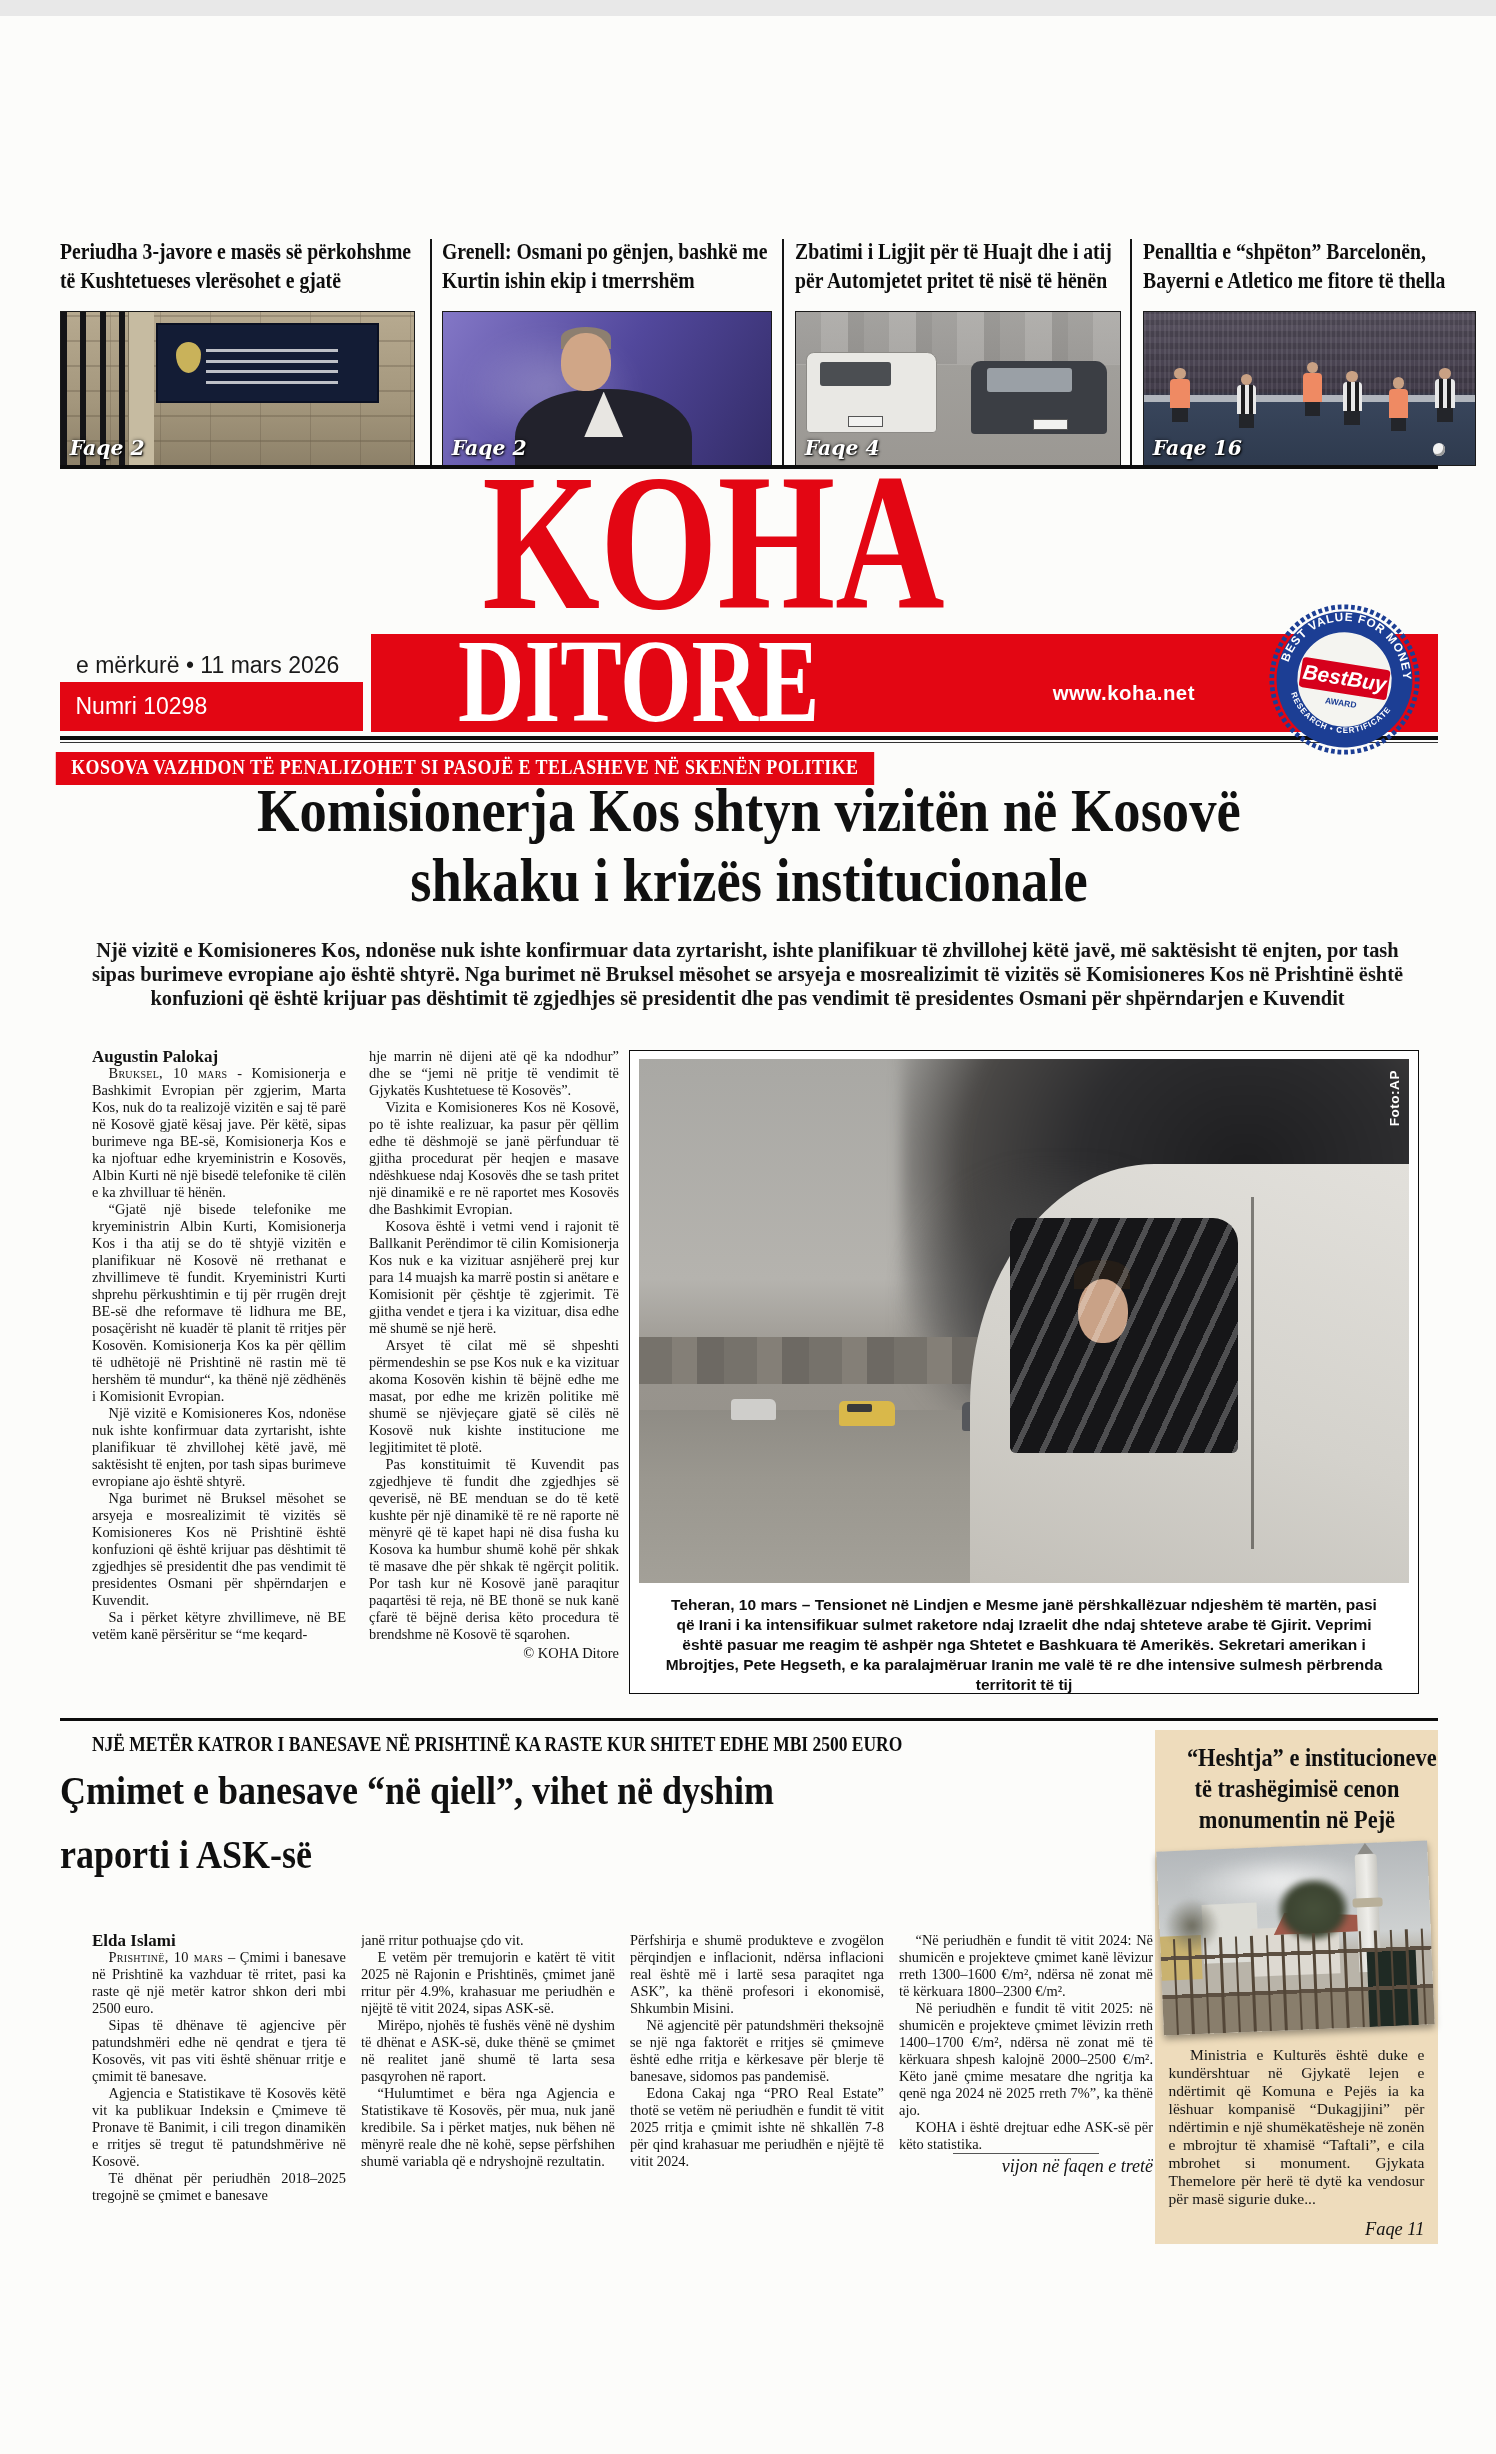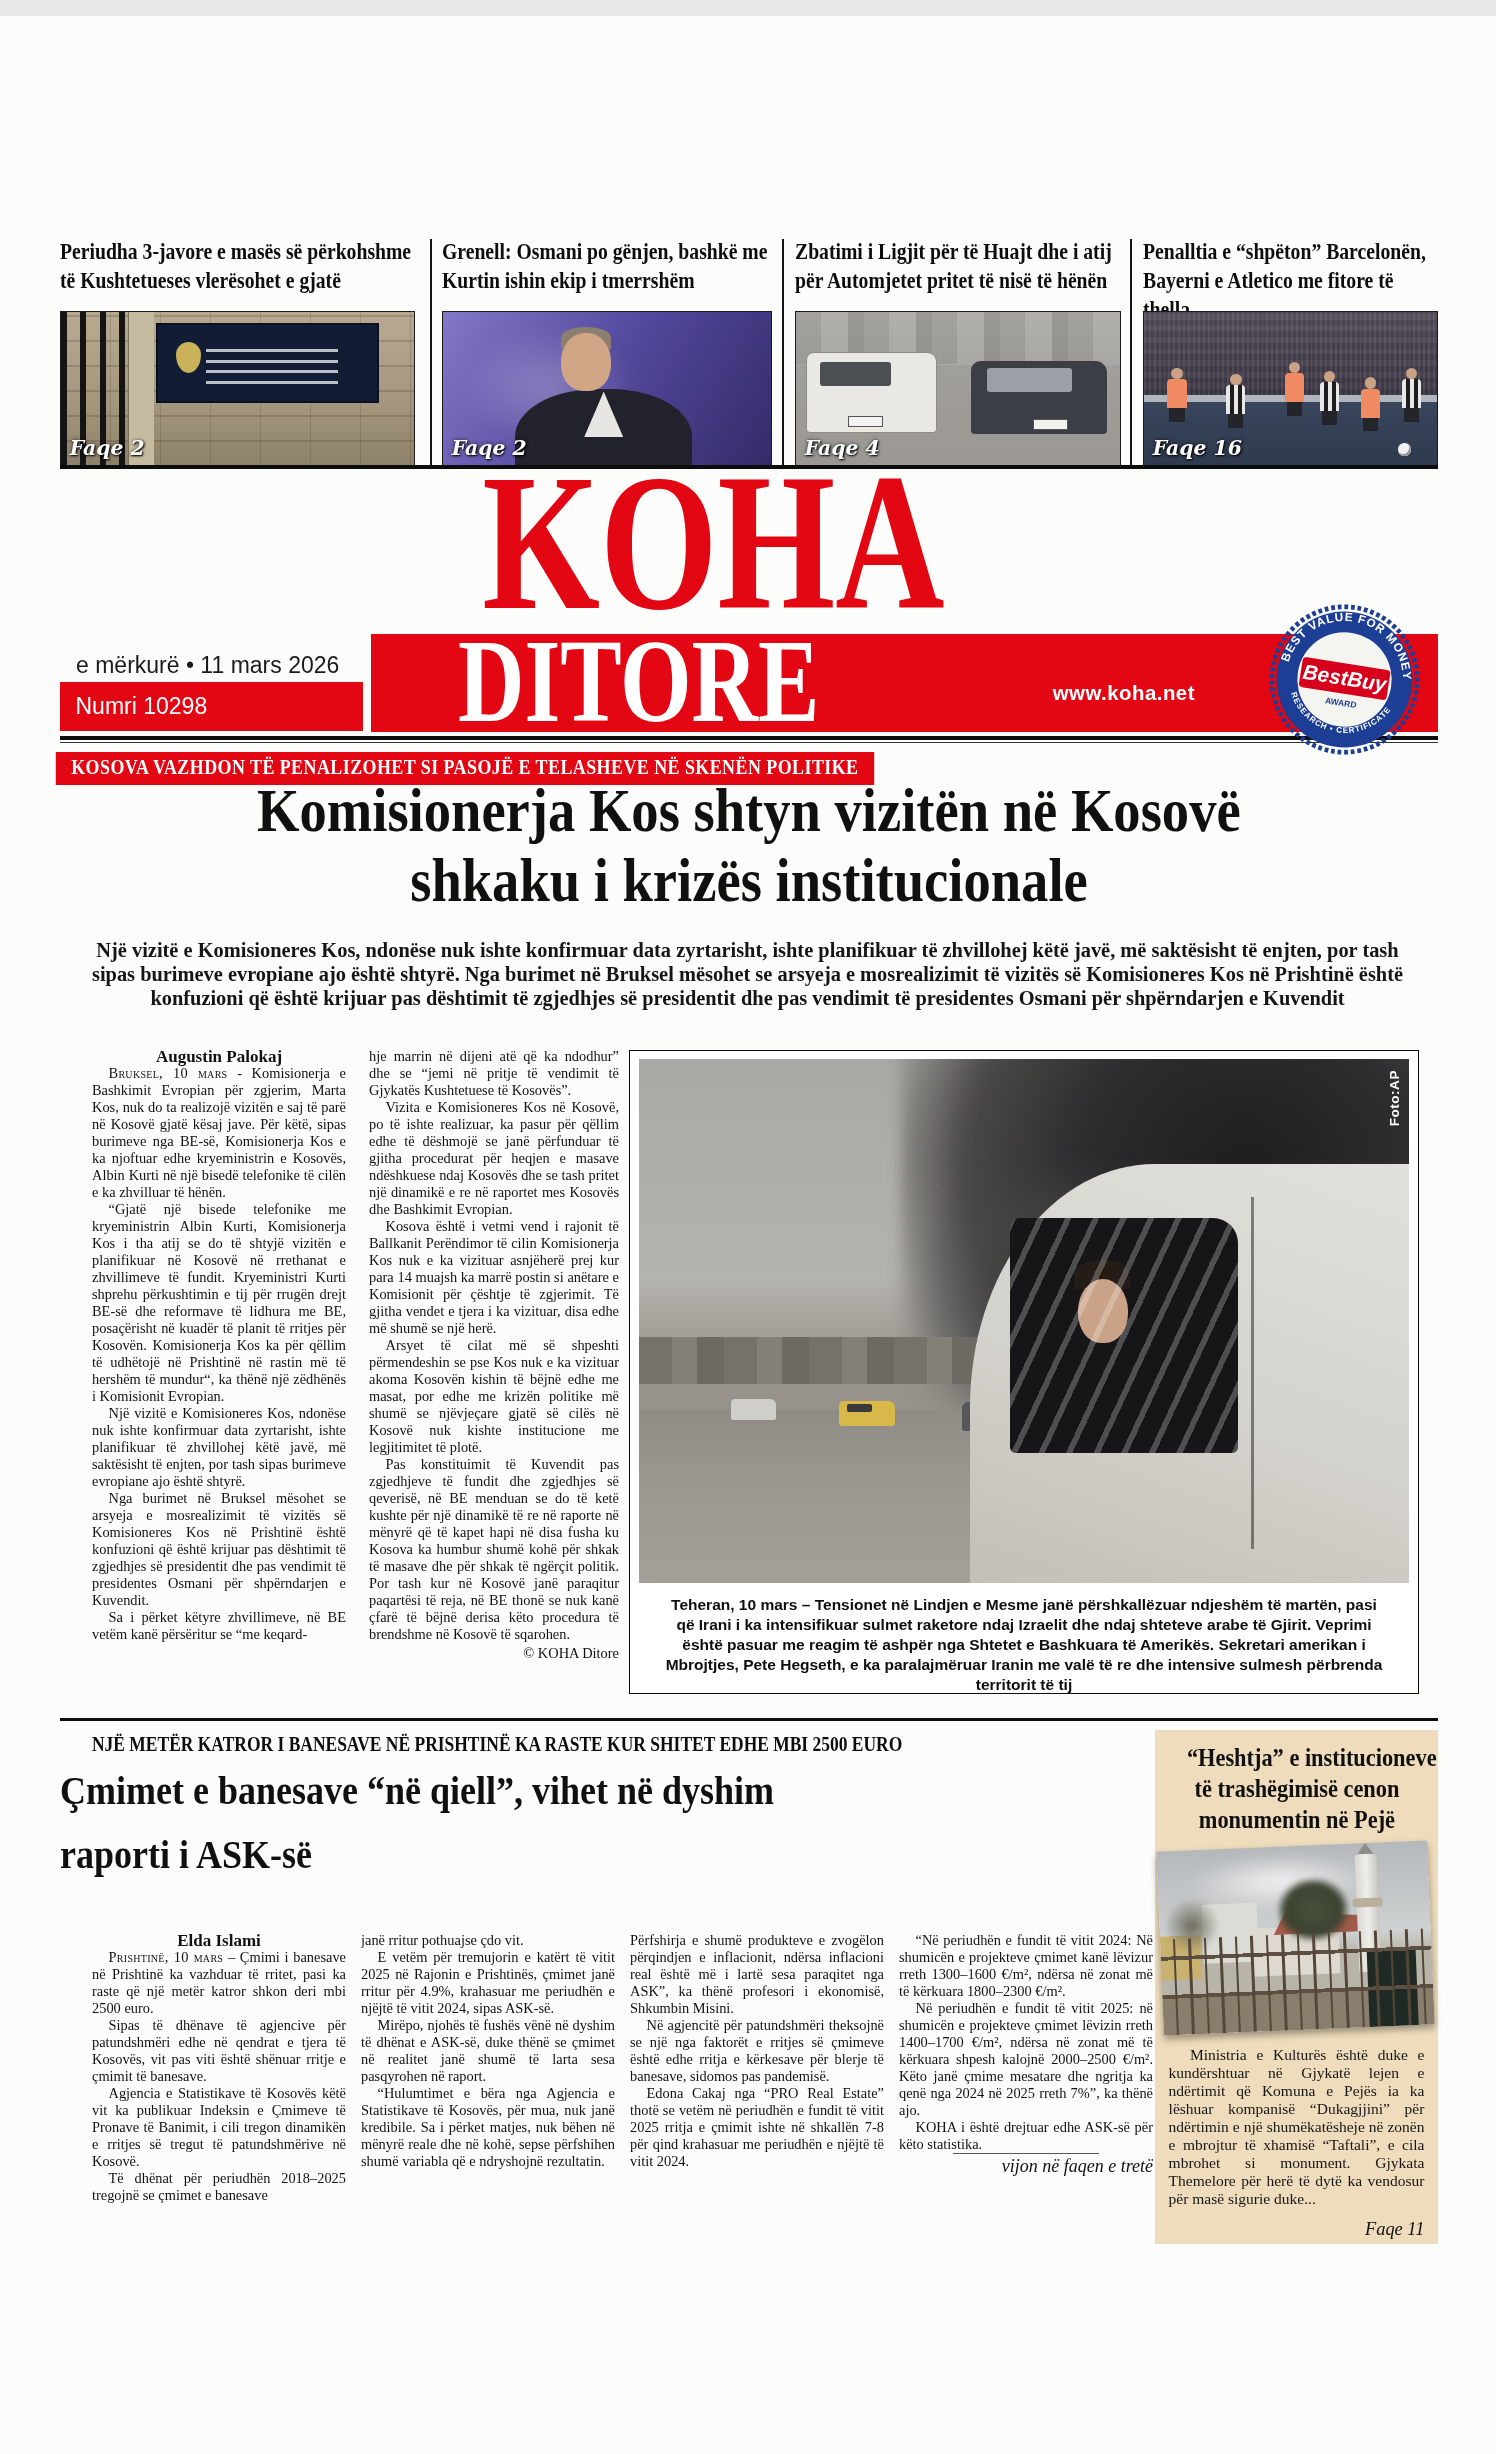--- a/index.html
+++ b/index.html
@@ -37,21 +37,21 @@
   .kicker-red{display:inline-block;transform:scaleX(.88);background:#e30613;color:#fff;font-weight:700;
         font-size:20.4px;padding:3.9px 17.5px 5.8px;letter-spacing:0.5px;white-space:nowrap;}
   .hl-main{position:absolute;left:60px;top:759px;width:1378px;text-align:center;font-weight:700;
         color:#101010;font-size:62px;line-height:70px;}
   .hl-main .sqz{transform:scaleX(.88);}
   .deck{position:absolute;left:82px;top:922px;width:1331px;text-align:center;font-weight:700;
         font-size:20.4px;line-height:24px;color:#151515;}
   .col{position:absolute;top:1032px;height:656px;overflow:hidden;font-size:14.4px;line-height:17px;text-align:justify;}
   .col p{margin:0;text-indent:16.5px;}
   .col p.nind{text-indent:0;}
-  .byline{text-align:center;font-weight:700;font-size:17px;margin:1.9px 0 13.6px;text-indent:0 !important;}
+  .byline{text-align:left;font-weight:700;font-size:17px;margin:1.9px 0 13.6px;text-indent:0 !important;}
   .smallcaps{font-variant:small-caps;letter-spacing:0.3px;}
   .credit{text-align:right;text-indent:0 !important;margin-top:1.9px !important;}
   
   .photo-box{position:absolute;left:629px;top:1034px;width:790px;height:644px;border:1.9px solid #0d0d0d;
         background:#fff;padding:7.8px 8.7px;box-sizing:border-box;}
   .mp{position:relative;width:100%;height:524px;overflow:hidden;background:linear-gradient(180deg,#a9a8a4 0%,#b5b3ae 42%,#99958e 58%,#8f8b85 100%);}
   .mp-smoke1{position:absolute;right:-6%;top:-12%;width:72%;height:90%;filter:blur(6.8px);
         background:radial-gradient(ellipse at 62% 36%,#1e1e20 0%,#2d2d2f 34%,#4b4947 58%,rgba(120,118,114,0) 78%);}
   .mp-smoke2{position:absolute;right:24%;top:20%;width:42%;height:55%;filter:blur(8.7px);
         background:radial-gradient(ellipse at 50% 50%,#333335 0%,rgba(70,70,70,.55) 45%,rgba(120,118,114,0) 75%);}
@@ -207,21 +207,21 @@
             <i></i>
           </div>
         <div class="plate" style="left:16%;top:68%;"></div>
         <div class="plate" style="right:16%;top:70%;"></div>
       </div>
       <span class="faqe">Faqe 4</span>
     </div>
   </div>
   <div class="tzdiv" style="left:1130px;"></div>
 
-  <div class="tz" style="left:1143px;width:295px;height:227px;">
+  <div class="tz" style="left:1143px;width:333px;height:227px;">
     <div class="tz-title sqzL">Penalltia e “shpëton” Barcelonën, Bayerni e Atletico me fitore të thella</div>
     <div class="tz-img">
       <div class="ph-foot">
         <div class="crowd"></div>
         <div class="band"></div>
         <div class="pl or" style="left:8%;top:44%;"></div>
         <div class="pl st" style="left:28%;top:48%;"></div>
         <div class="pl or" style="left:48%;top:40%;"></div>
         <div class="pl st" style="left:60%;top:46%;"></div>
         <div class="pl or" style="left:74%;top:50%;"></div>

